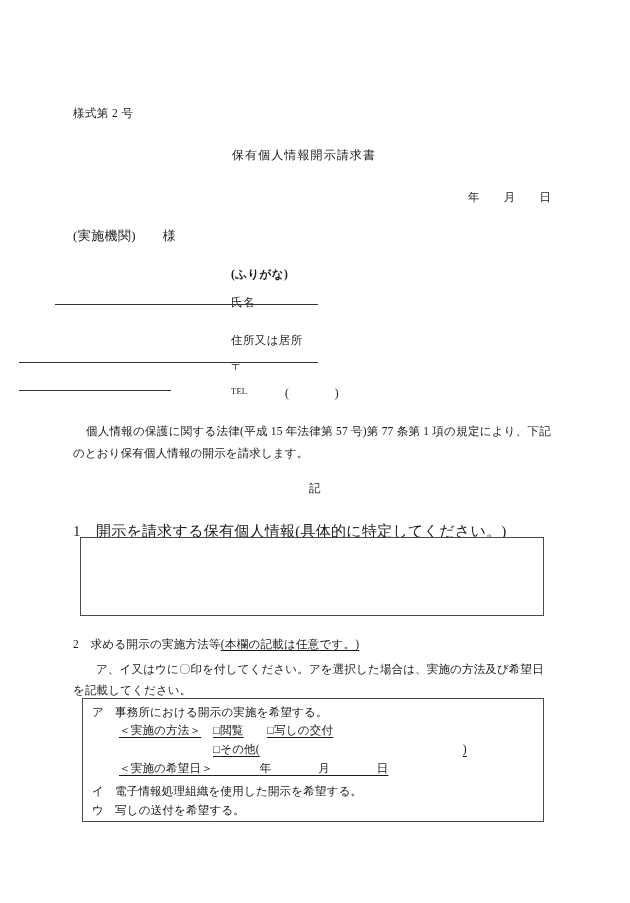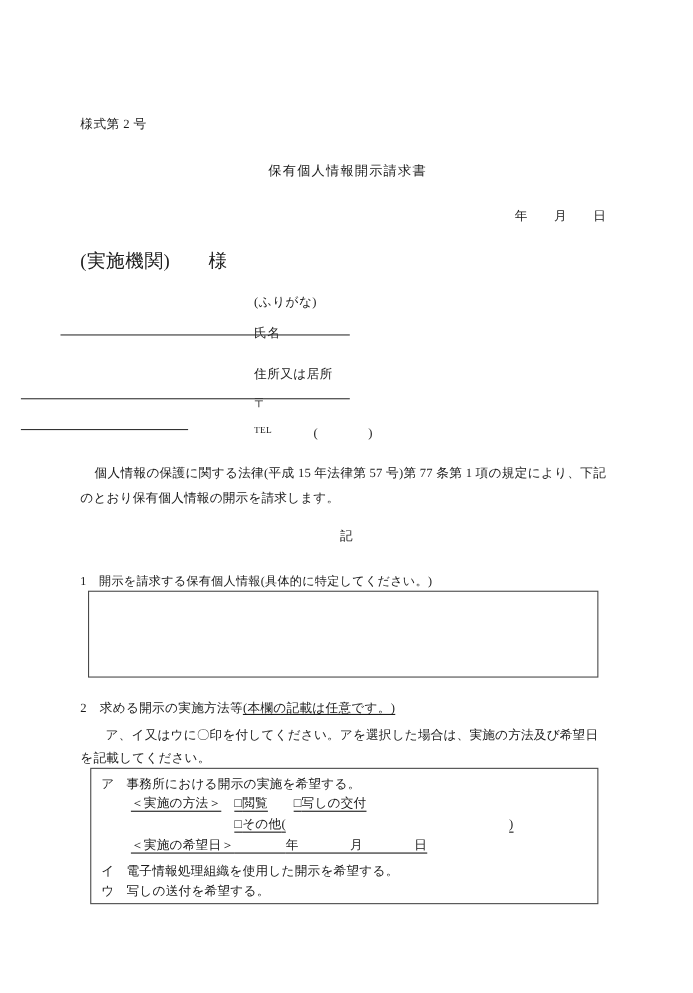--- a/index.html
+++ b/index.html
@@ -21,37 +21,37 @@
     left: 0; top: 0;
     width: 630px;
     height: 903px;
     margin-top: 28px;
   }
 
   
   .t { position: absolute; white-space: pre; line-height: 1.0; }
 
   .form-no   { left: 73px;  top: 80px;  font-size: 11.5px; letter-spacing: .4px; }
-  .doc-title { left: 12px; top: 121px; width: 608px; text-align: center; font-size: 12px; letter-spacing: 1.1px; }
+  .doc-title { left: 0; top: 121px; width: 608px; text-align: center; font-size: 12px; letter-spacing: 1.1px; }
   .date-line { left: 468px; top: 164px; font-size: 11.5px; letter-spacing: .4px; }
-  .addressee { left: 73px;  top: 201px; font-size: 17px; letter-spacing: .4px; }
+  .addressee { left: 73px;  top: 201px; font-size: 13px; letter-spacing: .4px; }
 
   
   .applicant { position: absolute; left: 231px; top: 239px; width: 318px; }
   .ap-label { position: absolute; left: 0; top: 0; font-size: 11.5px; white-space: pre; letter-spacing: .4px; }
   .rule {
     position: absolute;
     border-bottom: 1px solid #333;
     height: 0;
   }
   .rule-name  { left: 55px;  top: 276px; width: 263px; }
   .rule-zip   { left: 19px;  top: 334px; width: 299px; }
   .rule-tel   { left: 19px;  top: 362px; width: 152px; }
 
-  .lbl-furigana { left: 0; top: 0; }
+  .lbl-furigana { left: 0; top: 0; font-weight: bold; }
   .lbl-name     { left: 0; top: 28px; }
   .lbl-address  { left: 0; top: 66px; }
   .lbl-zip      { left: 0; top: 92px; }
   .lbl-tel      { left: 0; top: 119px; }
 
   .tel-mark {
     font-family: "Liberation Serif", serif;
     font-size: 8.5px;
     letter-spacing: .2px;
   }
@@ -65,21 +65,21 @@
     font-size: 11.5px;
     line-height: 22px;
     text-align: justify;
     letter-spacing: .15px;
   }
   .para .indent { margin-left: 13px; }
 
   .ki { left: 0; top: 455px; width: 630px; text-align: center; font-size: 11.5px; letter-spacing: .4px; }
 
   
-  .sec1-head { left: 73px; top: 496px; font-size: 11px; letter-spacing: .25px; }
+  .sec1-head { left: 73px; top: 496px; font-size: 15px; letter-spacing: .25px; }
   .box1 {
     position: absolute;
     left: 80px; top: 509px;
     width: 464px; height: 79px;
     border: 1px solid #4a4a4a;
     box-sizing: border-box;
     background: #fff;
   }
 
   

